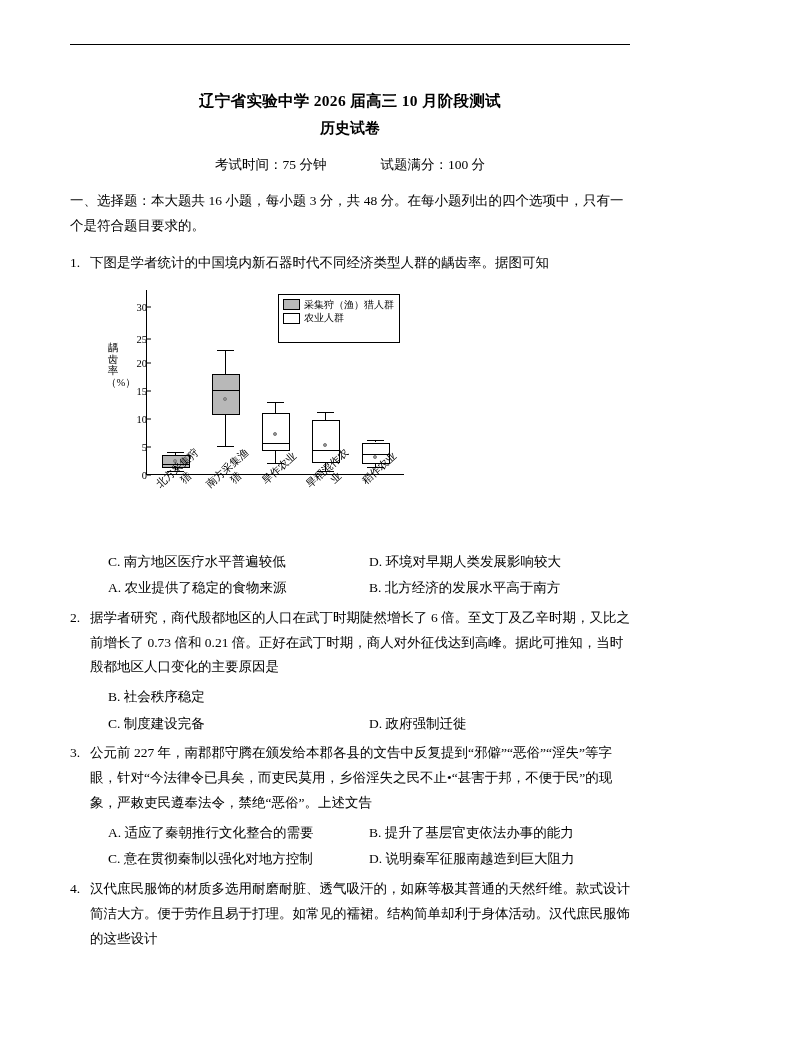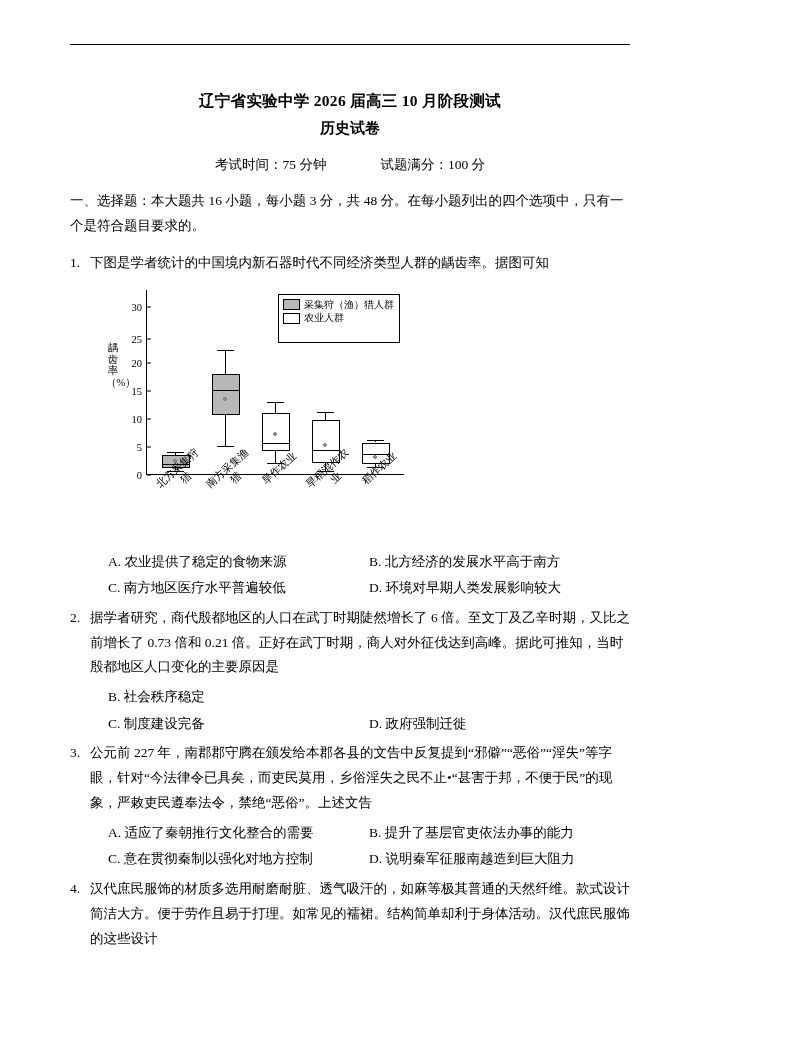--- a/index.html
+++ b/index.html
@@ -109,21 +109,20 @@
     height: 185px;
     border-left: 1px solid #000;
     border-bottom: 1px solid #000;
     box-sizing: border-box;
   }
   .ytick {
     position: absolute;
     right: 100%;
     transform: translateY(-50%);
     font-size: 10.5px;
-    padding-right: 5px;
     white-space: nowrap;
   }
   .ytick:after {
     content: "";
     position: absolute;
     right: -4px;
     top: 50%;
     width: 4px;
     height: 1px;
     background: #000;
@@ -326,26 +325,26 @@
           </div>
         <div class="xlab" style="left:208px; top:2px;">
             <span>稻作农业</span>
           </div>
       </div>
     </div>
   </div>
 
   <div class="opts">
     <div class="opt-row">
+      <div class="opt">C. 南方地区医疗水平普遍较低</div>
+      <div class="opt">D. 环境对早期人类发展影响较大</div>
+    </div>
+    <div class="opt-row">
       <div class="opt">A. 农业提供了稳定的食物来源</div>
       <div class="opt">B. 北方经济的发展水平高于南方</div>
-    </div>
-    <div class="opt-row">
-      <div class="opt">C. 南方地区医疗水平普遍较低</div>
-      <div class="opt">D. 环境对早期人类发展影响较大</div>
     </div>
   </div>
 
   <div class="q">
     <div class="q-num">2.</div>
     <div class="q-body">据学者研究，商代殷都地区的人口在武丁时期陡然增长了 6 倍。至文丁及乙辛时期，又比之前增长了 0.73 倍和 0.21 倍。正好在武丁时期，商人对外征伐达到高峰。据此可推知，当时殷都地区人口变化的主要原因是</div>
   </div>
   <div class="opts">
     <div class="opt-row">
       <div class="opt">B. 社会秩序稳定</div>

